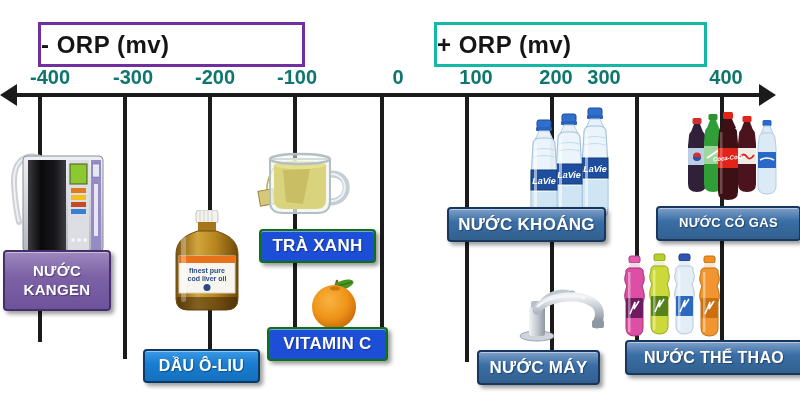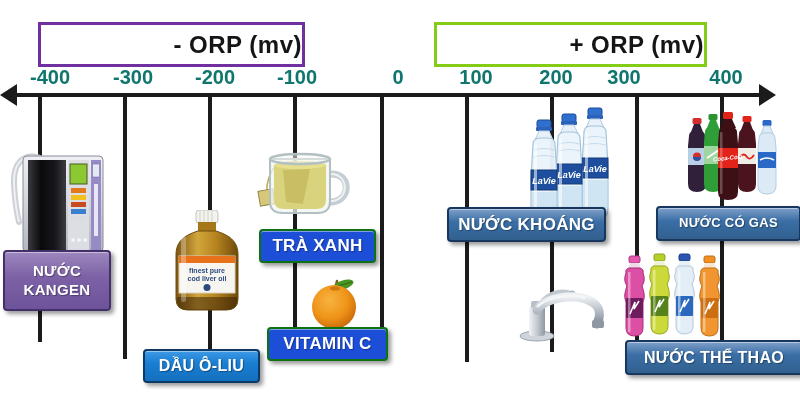--- a/index.html
+++ b/index.html
@@ -1,22 +1,22 @@
 <!DOCTYPE html>
 <html><head>
 <meta charset="utf-8">
 <style>
   html,body{margin:0;padding:0;background:#fff;}
   .canvas{position:relative;width:800px;height:400px;background:#ffffff;overflow:hidden;
           font-family:"Liberation Sans",sans-serif;}
   
   .hdr{position:absolute;top:22px;height:39px;background:#fff;display:flex;align-items:center;
-       justify-content:flex-end;font-weight:bold;font-size:24px;color:#151515;letter-spacing:.5px;}
+       justify-content:flex-start;font-weight:bold;font-size:24px;color:#151515;letter-spacing:.5px;}
   .hdr.neg{left:38px;width:261px;border:3px solid #7030a0;}
-  .hdr.pos{left:434px;width:267px;border:3px solid #84cc16;}
+  .hdr.pos{left:434px;width:267px;border:3px solid #14b8a6;}
   
   .axis-line{position:absolute;left:14px;top:93px;width:748px;height:4px;background:#1b1b1b;}
   .arrow{position:absolute;width:0;height:0;top:84px;}
   .arrow.left{left:0;border-top:11px solid transparent;border-bottom:11px solid transparent;
               border-right:17px solid #1b1b1b;}
   .arrow.right{left:759px;border-top:11px solid transparent;border-bottom:11px solid transparent;
                border-left:17px solid #1b1b1b;}
   .tick{position:absolute;top:66px;transform:translateX(-50%);font-weight:bold;font-size:20px;
         color:#0f766e;white-space:nowrap;}
   .vline{position:absolute;top:97px;width:4px;background:#1b1b1b;z-index:1;}
@@ -57,21 +57,21 @@
   <div class="arrow left"></div>
   <div class="arrow right"></div>
 
   <div class="tick" style="left:50px">-400</div>
   <div class="tick" style="left:133px">-300</div>
   <div class="tick" style="left:215px">-200</div>
   <div class="tick" style="left:297px">-100</div>
   <div class="tick" style="left:398px">0</div>
   <div class="tick" style="left:476px">100</div>
   <div class="tick" style="left:556px">200</div>
-  <div class="tick" style="left:624px">300</div>
+  <div class="tick" style="left:604px">300</div>
   <div class="tick" style="left:726px">400</div>
 
   <div class="vline" style="left:38px;height:245px"></div>
   <div class="vline" style="left:123px;height:262px"></div>
   <div class="vline" style="left:208px;height:263px"></div>
   <div class="vline" style="left:293px;height:261px"></div>
   <div class="vline" style="left:380px;height:236px"></div>
   <div class="vline" style="left:465px;height:265px"></div>
   <div class="vline" style="left:550px;height:255px"></div>
   <div class="vline" style="left:635px;height:246px"></div>
@@ -323,20 +323,23 @@
   </div>
   <div class="lbl lbl-green lbl-tea">
     <span>TRÀ XANH</span>
   </div>
   <div class="lbl lbl-steel lbl-khoang">
     <span>NƯỚC KHOÁNG</span>
   </div>
   <div class="lbl lbl-green lbl-vitc">
     <span>VITAMIN C</span>
   </div>
+  <div class="lbl lbl-steel lbl-may">
+    <span>NƯỚC MÁY</span>
+  </div>
   <div class="lbl lbl-steel lbl-gas">
     <span>NƯỚC CÓ GAS</span>
   </div>
   <div class="lbl lbl-steel lbl-thethao">
     <span>NƯỚC THỂ THAO</span>
   </div>
 
 </div>
 
 </body></html>

